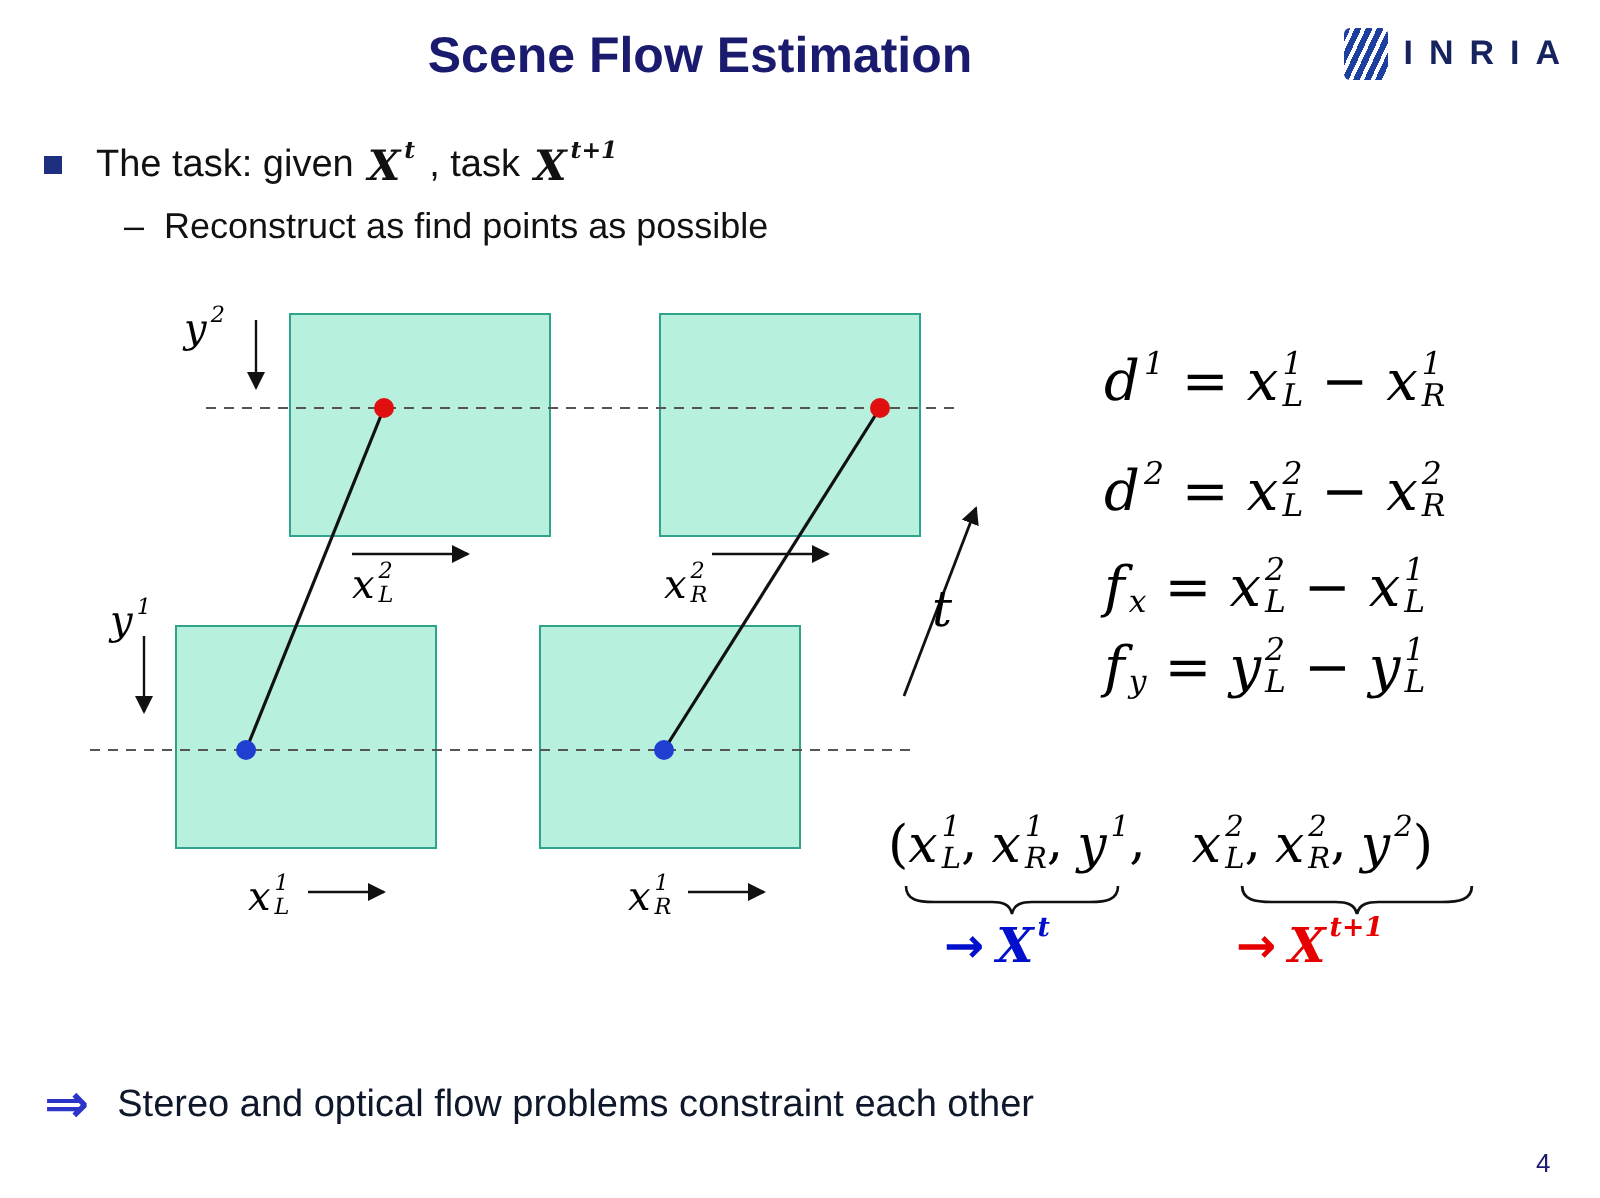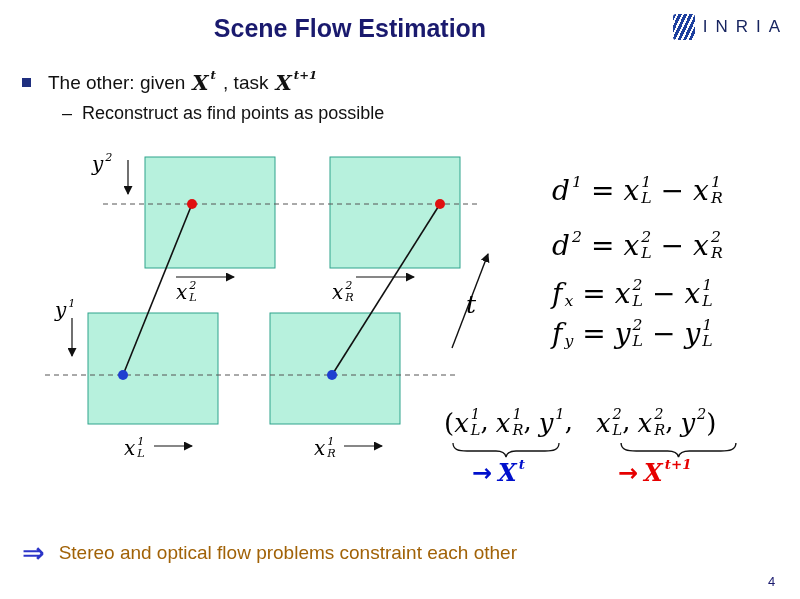--- a/index.html
+++ b/index.html
@@ -4,21 +4,21 @@
 <style>
   *{margin:0;padding:0;box-sizing:border-box;}
   body{background:#fff;font-family:"Liberation Sans",sans-serif;}
   .slide{position:relative;width:800px;height:599px;background:#fff;overflow:hidden;}
   .abs{position:absolute;}
   .math{font-family:"DejaVu Serif","Liberation Serif",serif;font-style:italic;}
   .title{left:140px;top:14px;width:420px;text-align:center;font-size:25px;font-weight:bold;color:#1a1a6e;}
   .logo{right:12px;top:14px;display:flex;align-items:center;}
   .logo-icon{width:22px;height:26px;border-radius:3px;margin-right:8px;
     background:repeating-linear-gradient(115deg,#1d3f9e 0 3px,#ffffff 3px 5px);}
-  .logo-text{font-size:17px;font-weight:normal;letter-spacing:8px;color:#16235f;}
+  .logo-text{font-size:17px;font-weight:bold;letter-spacing:8px;color:#16235f;}
   .task-row{left:22px;top:70px;display:flex;align-items:center;font-size:19px;color:#111;}
   .bullet-sq{width:9px;height:9px;background:#1f2f7f;margin-right:17px;flex:none;}
   .task-math{font-size:21px;font-weight:bold;margin:0 7px;}
   .sub-row{left:62px;top:103px;display:flex;font-size:18px;color:#111;}
   .sub-dash{margin-right:10px;}
   .diagram-svg{left:40px;top:148px;}
   .dlabel{position:absolute;font-size:20px;color:#000;}
   .t-label{left:466px;top:290px;font-size:25px;color:#000;}
   
   .atom{display:inline-flex;align-items:center;}
@@ -32,38 +32,38 @@
   .mo{margin:0 9px;font-style:normal;}
   .tuple{left:444px;top:406px;display:flex;align-items:center;font-size:26px;color:#000;}
   .tp-paren{font-style:normal;}
   .tp-comma{align-self:flex-end;padding-bottom:3px;margin-right:7px;font-style:normal;}
   .tp-gap{display:inline-block;width:16px;}
   .brace{position:absolute;}
   .map-arrow{position:absolute;display:flex;align-items:center;font-size:24px;font-weight:bold;}
   .map-arrow-glyph{margin-right:6px;font-family:"DejaVu Sans",sans-serif;font-style:normal;}
   .footer-row{left:22px;top:537px;display:flex;align-items:center;}
   .implies{font-size:27px;font-weight:bold;font-family:"DejaVu Sans",sans-serif;}
-  .footer-text{font-size:19px;margin-left:14px;color:#a16207;}
+  .footer-text{font-size:19px;margin-left:14px;color:#0f172a;}
   .page-num{left:768px;top:574px;font-size:13px;color:#1a1a6e;}
 </style>
 </head>
 <body>
 
 <div class="slide">
 
   <div class="abs title">Scene Flow Estimation</div>
 
   <div class="abs logo">
     <span class="logo-icon"></span>
     <span class="logo-text">INRIA</span>
   </div>
 
   <div class="abs task-row">
     <span class="bullet-sq"></span>
-    <span>The other: given</span>
+    <span>The task: given</span>
     <span class="math atom task-math">
         <span class="ab">X</span>
         <span class="scripts">
           <span class="sp">t</span>
           <span class="sb"></span>
         </span>
       </span>
     <span>, task</span>
     <span class="math atom task-math">
         <span class="ab">X</span>

